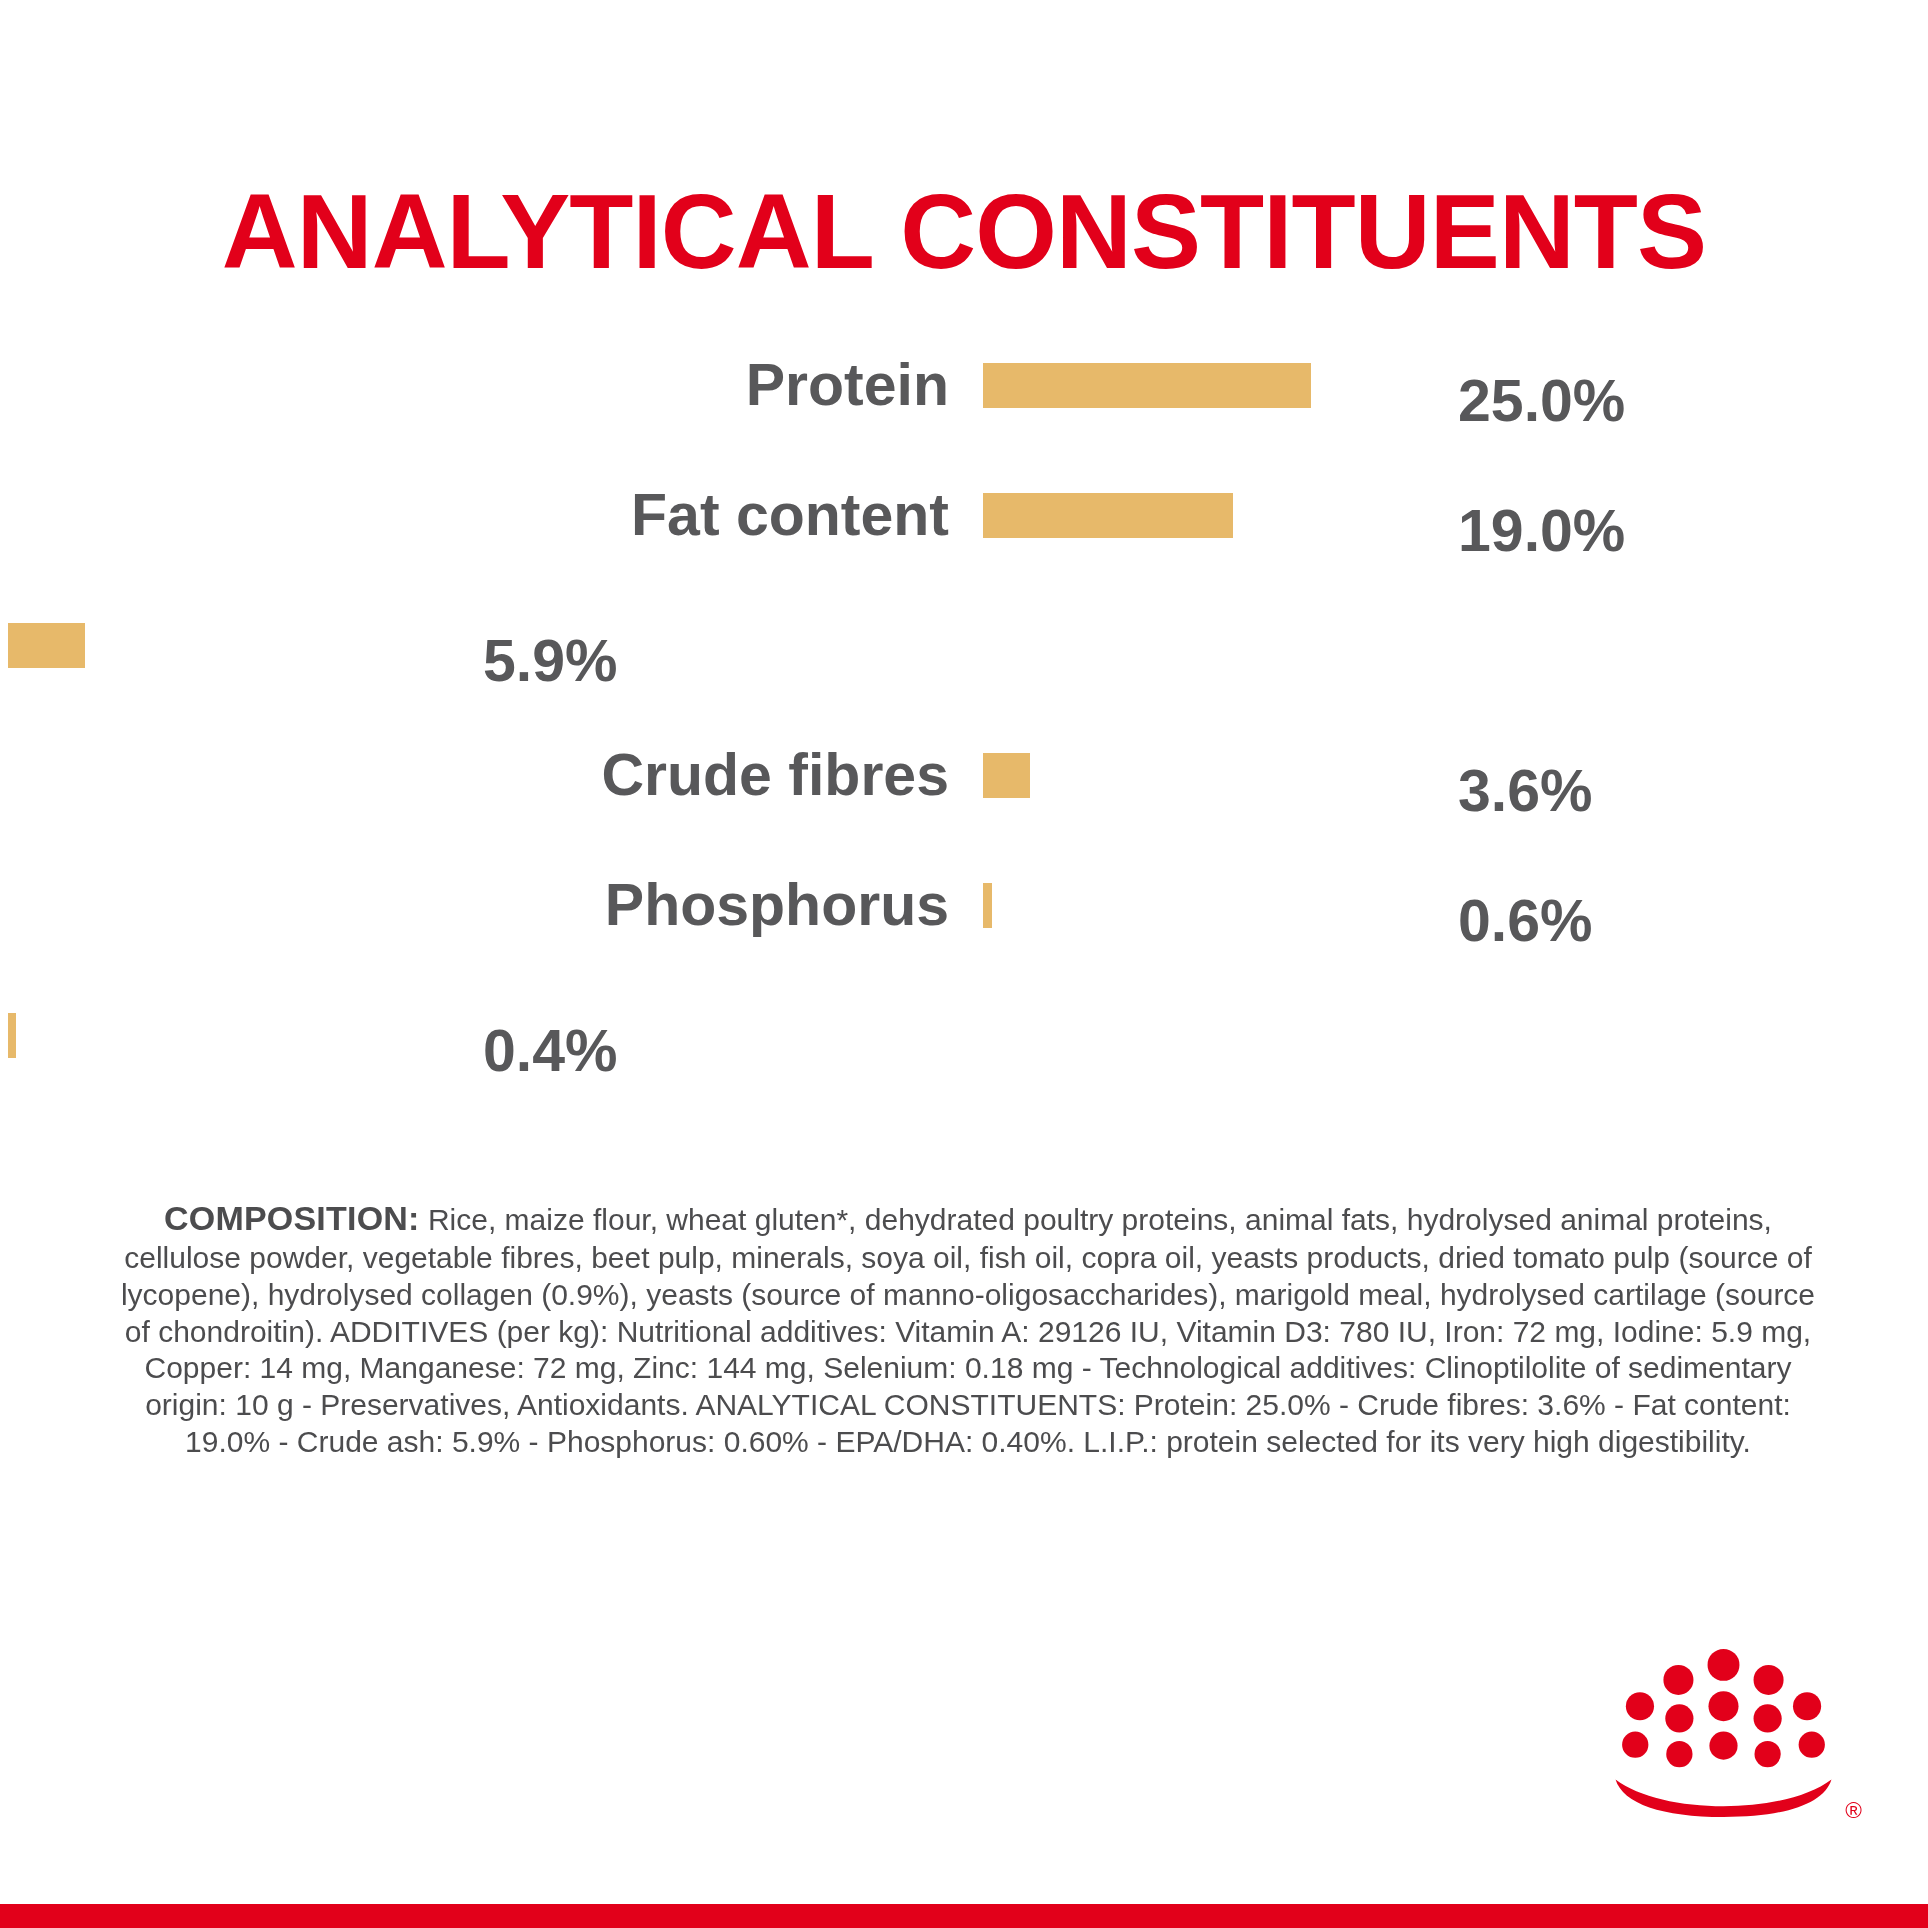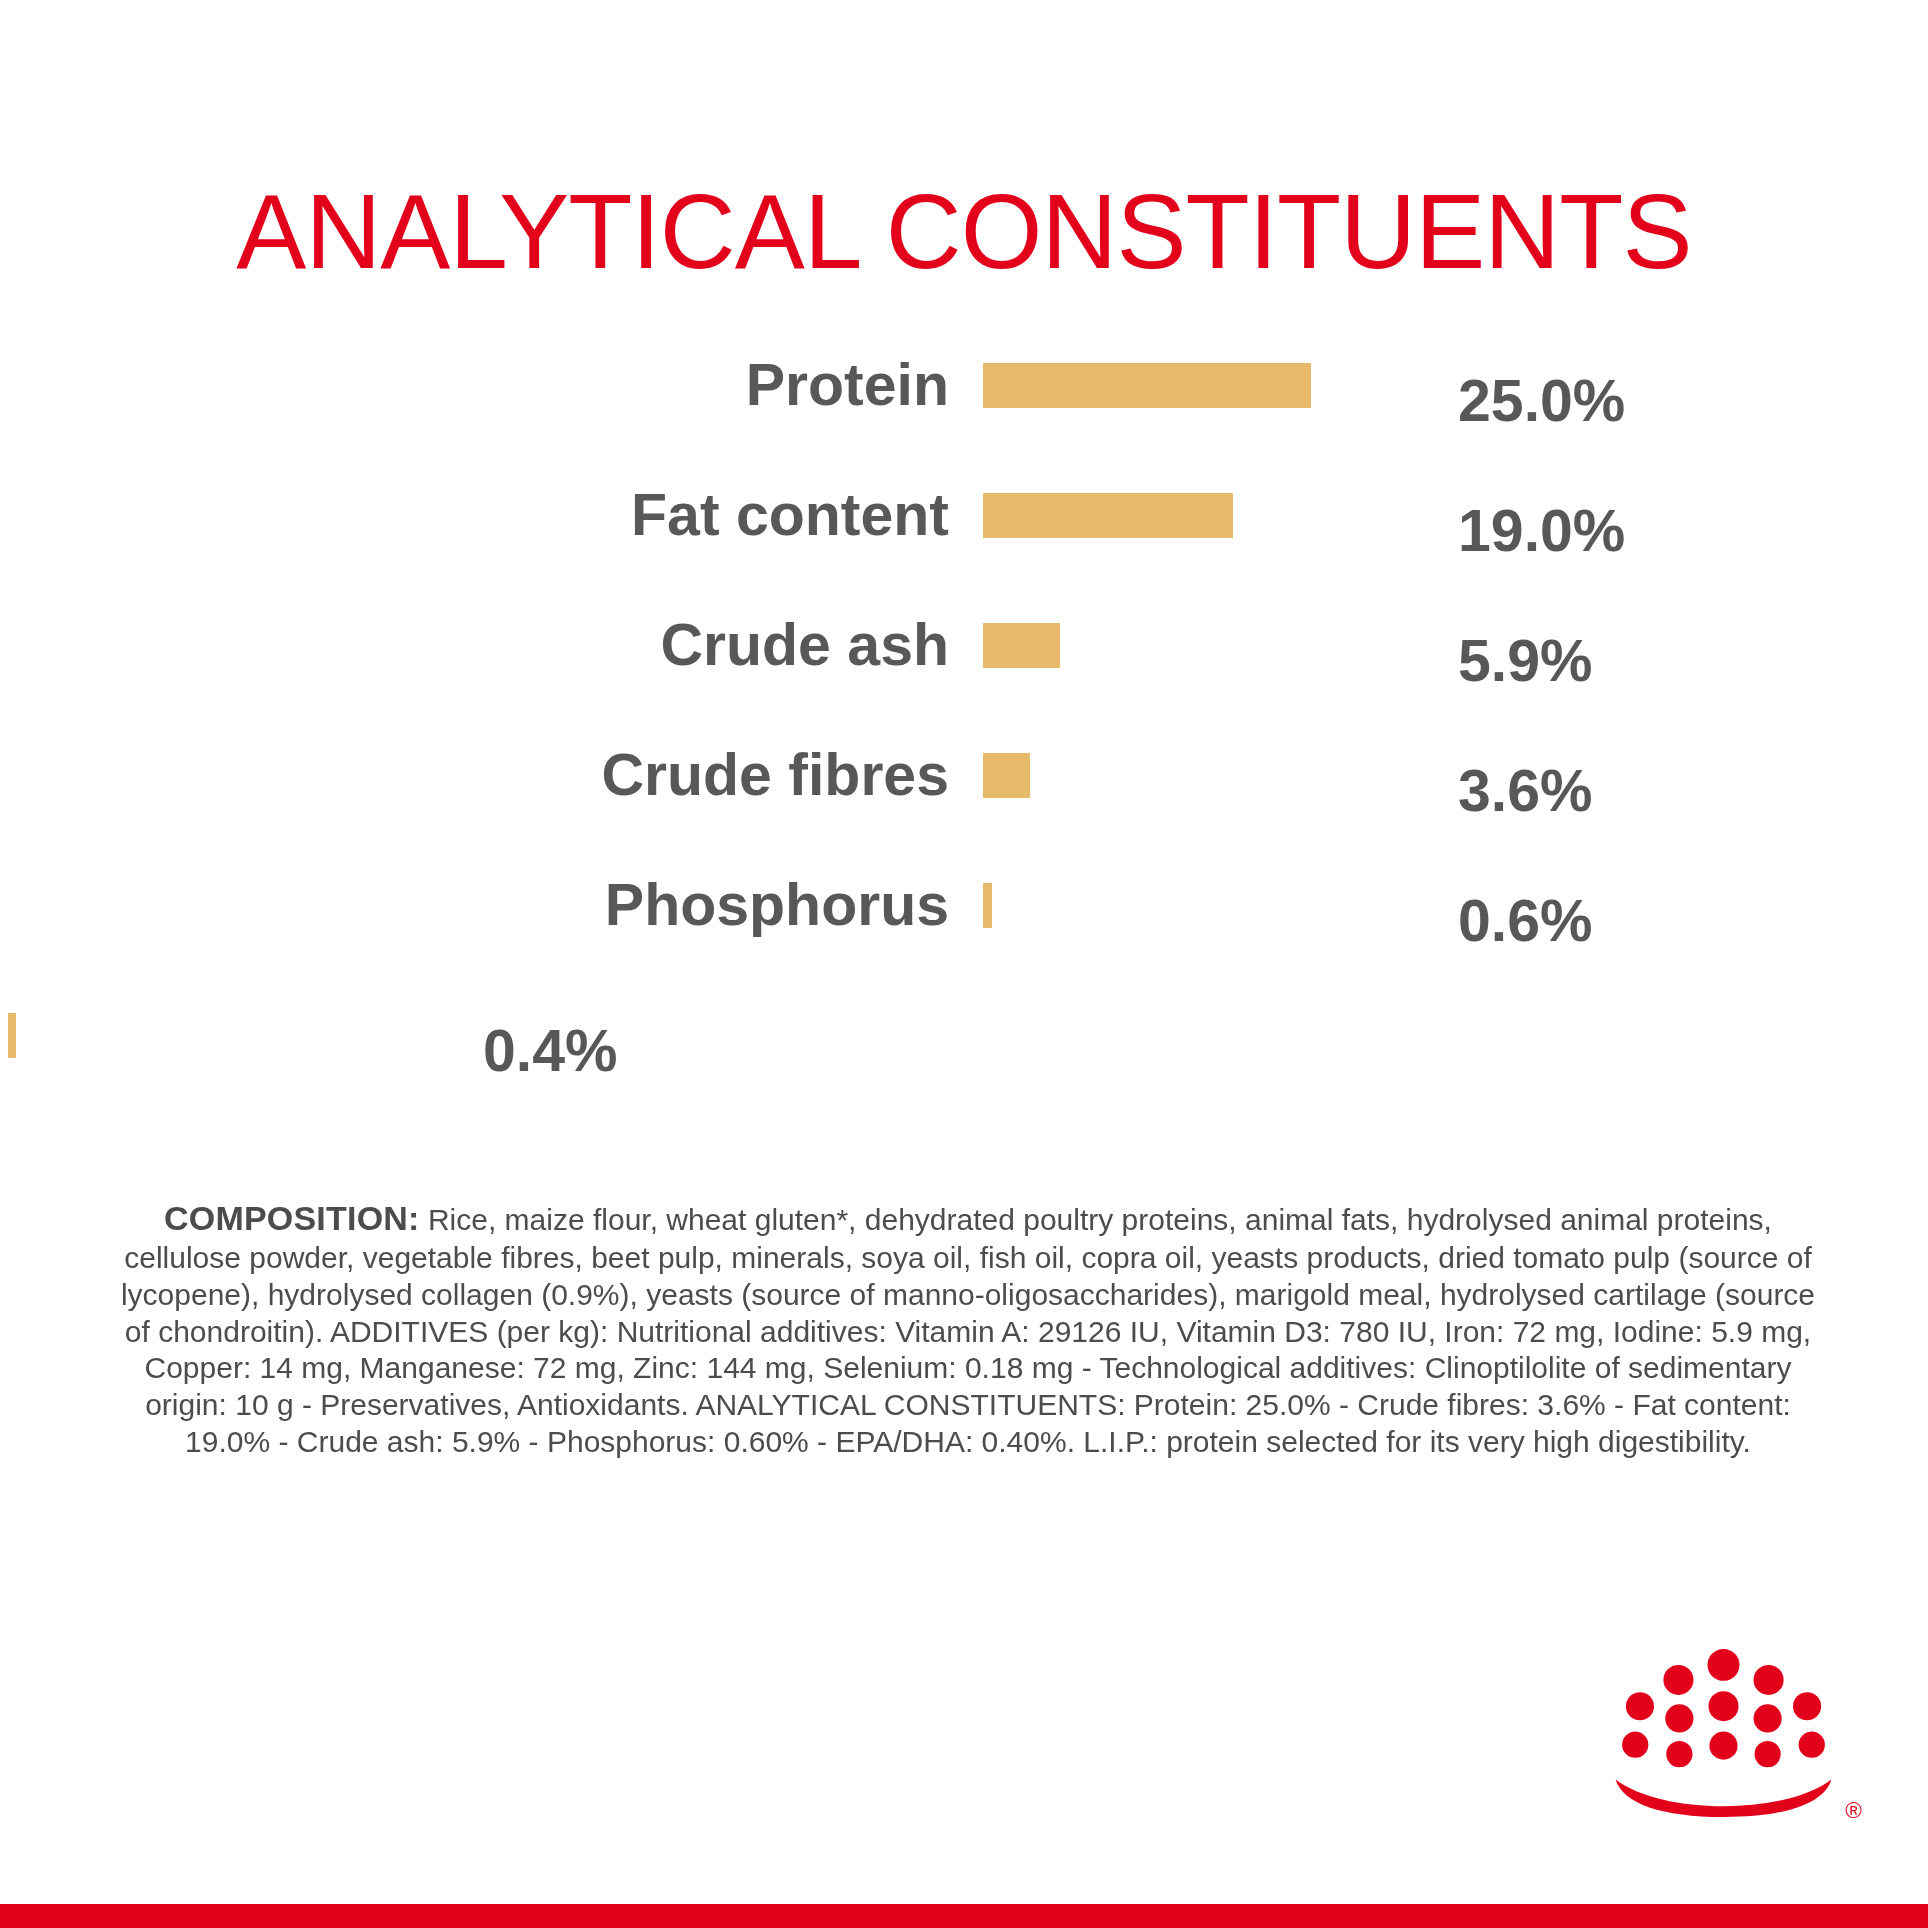--- a/index.html
+++ b/index.html
@@ -23,21 +23,21 @@
 
   
   .title {
     position: absolute;
     top: 109px;
     left: 0;
     width: 1928px;
     text-align: center;
     color: #e2001a;
     font-size: 105px;
-    font-weight: normal;
+    font-weight: bold;
     letter-spacing: -0.9px;
     line-height: 1.0;
     white-space: nowrap;
   }
 
   
   .chart {
     position: absolute;
     top: 320px;
     left: 0;
@@ -145,21 +145,20 @@
 
     <div class="row">
       <div class="row-label">Fat content</div>
       <div class="bar-wrap">
         <span class="bar" style="width:250px"></span>
       </div>
       <div class="row-value">19.0%</div>
     </div>
 
     <div class="row">
-      <div class="row-label">Crude ash</div>
       <div class="bar-wrap">
         <span class="bar" style="width:77px"></span>
       </div>
       <div class="row-value">5.9%</div>
     </div>
 
     <div class="row">
       <div class="row-label">Crude fibres</div>
       <div class="bar-wrap">
         <span class="bar" style="width:47px"></span>

